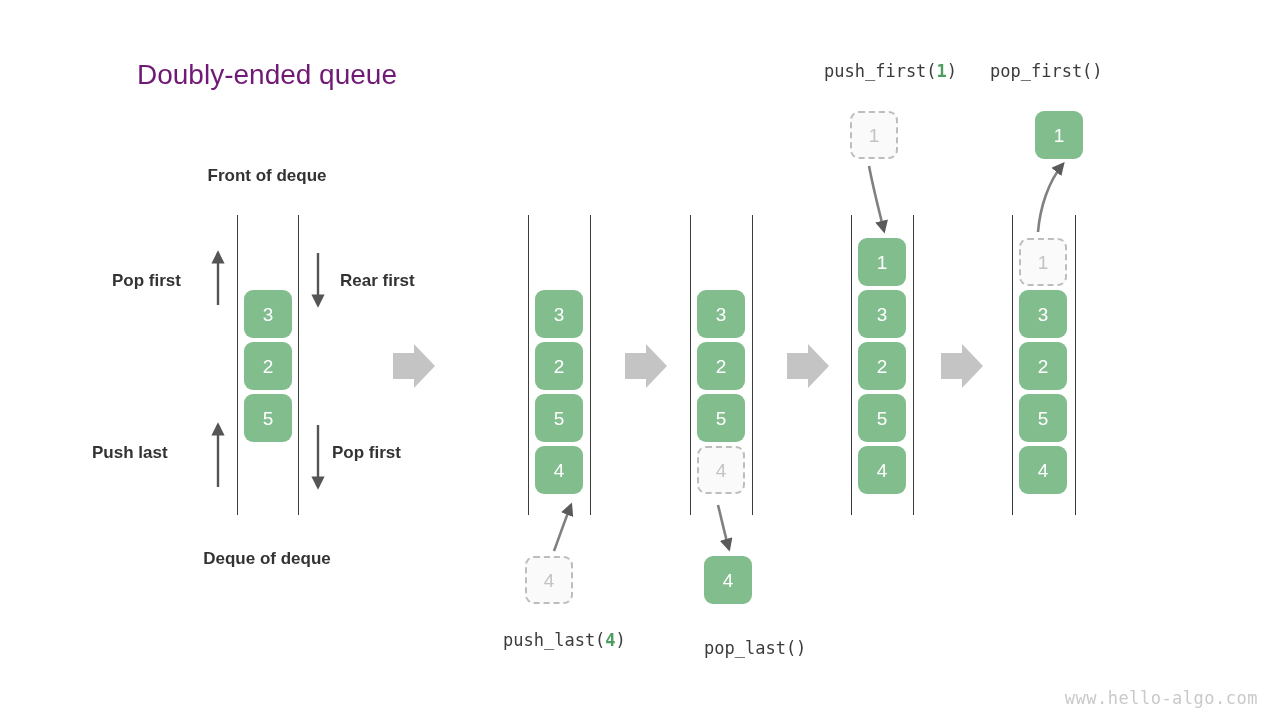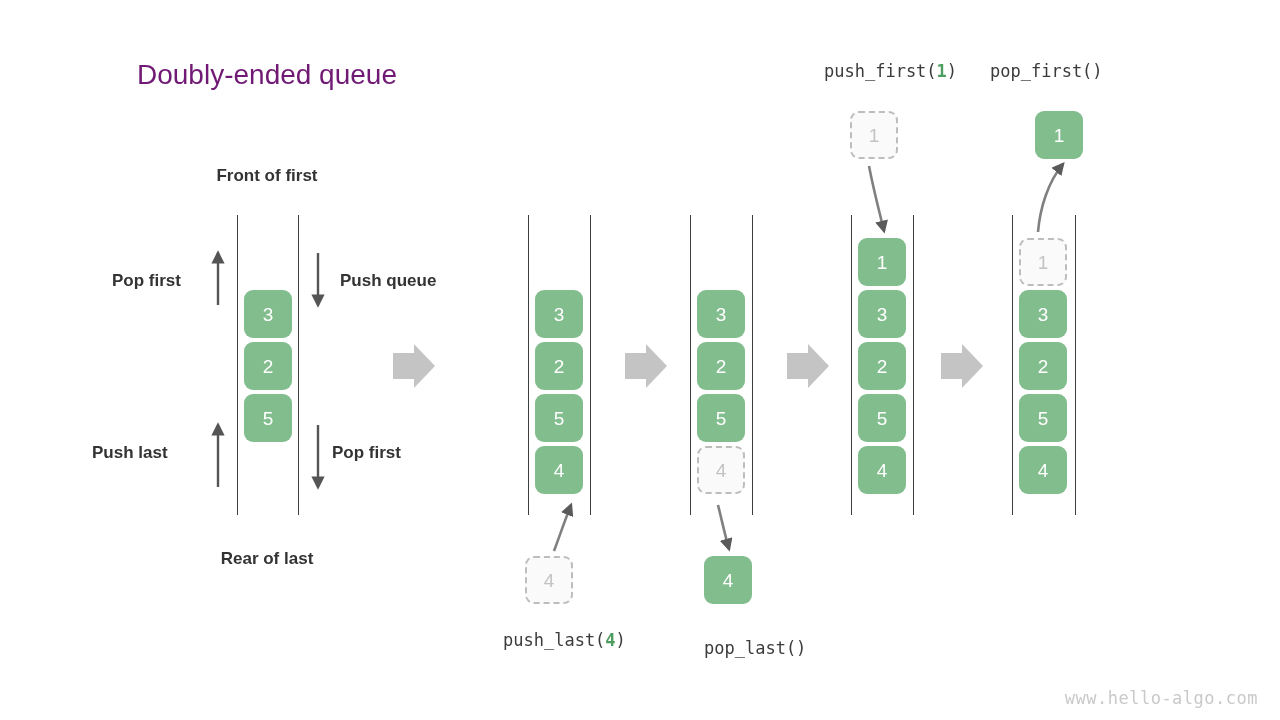--- a/index.html
+++ b/index.html
@@ -99,27 +99,27 @@
     pointer-events: none;
   }
 </style>
 </head>
 <body>
 
 <div class="title">
   <span class="title-line">Doubly-ended queue</span>
 </div>
 
-<div class="hlabel center" style="left:147px; top:166px; width:240px;">Front of first</div>
-
-<div class="hlabel center" style="left:147px; top:549px; width:240px;">Rear of last</div>
+<div class="hlabel center" style="left:147px; top:166px; width:240px;">Front of deque</div>
+
+<div class="hlabel center" style="left:147px; top:549px; width:240px;">Deque of deque</div>
 
 <div class="hlabel" style="left:112px; top:271px;">Pop first</div>
 
-<div class="hlabel" style="left:340px; top:271px;">Push queue</div>
+<div class="hlabel" style="left:340px; top:271px;">Rear first</div>
 
 <div class="hlabel" style="left:92px; top:443px;">Push last</div>
 
 <div class="hlabel" style="left:332px; top:443px;">Pop first</div>
 
 <div class="oplabel" style="left:824px; top:61px;">
   <span>push_first(</span><span class="arg">1</span><span>)</span>
 </div>
 
 <div class="oplabel" style="left:990px; top:61px;">pop_first()</div>

